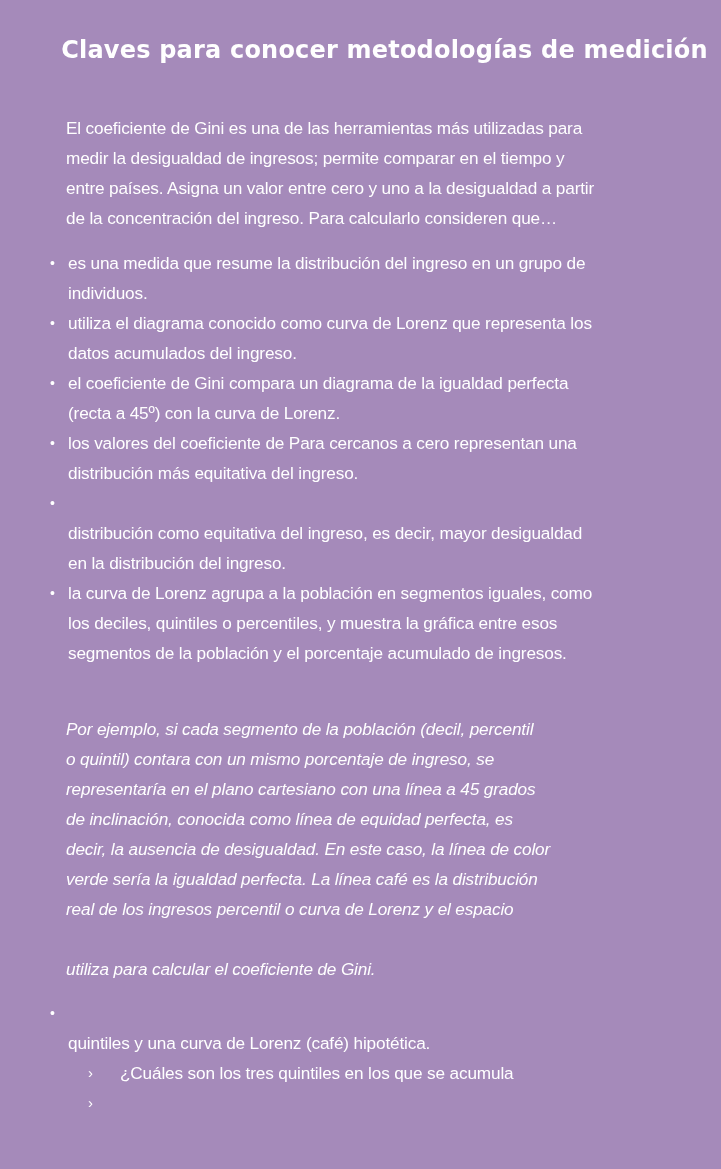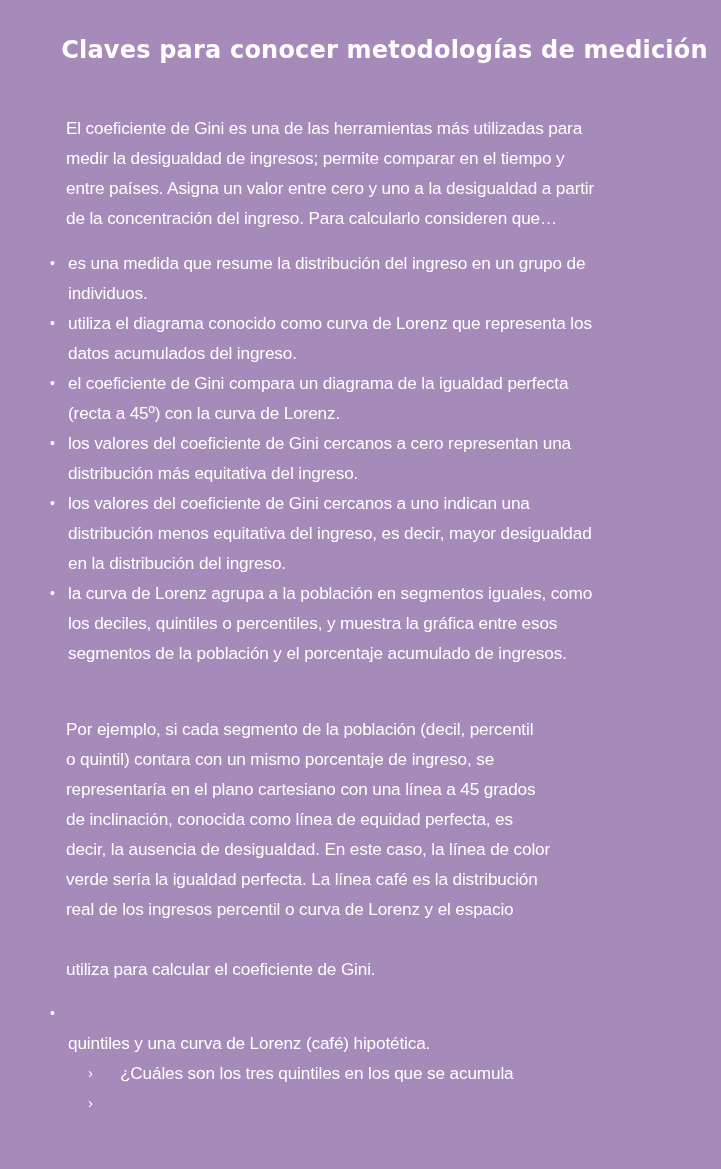--- a/index.html
+++ b/index.html
@@ -43,26 +43,26 @@
     <span>El coeficiente de Gini es una de las herramientas más utilizadas para</span><br>
     <span>medir la desigualdad de ingresos; permite comparar en el tiempo y</span><br>
     <span>entre países. Asigna un valor entre cero y uno a la desigualdad a partir</span><br>
     <span>de la concentración del ingreso. Para calcularlo consideren que…</span>
   </p>
 
   <ul class="bullets" style="top:248px;">
     <li><span class="dot">•</span><span>es una medida que resume la distribución del ingreso en un grupo de</span><br><span>individuos.</span></li>
     <li><span class="dot">•</span><span>utiliza el diagrama conocido como curva de Lorenz que representa los</span><br><span>datos acumulados del ingreso.</span></li>
     <li><span class="dot">•</span><span>el coeficiente de Gini compara un diagrama de la igualdad perfecta</span><br><span>(recta a 45º) con la curva de Lorenz.</span></li>
-    <li><span class="dot">•</span><span>los valores del coeficiente de Gini cercanos a cero representan una</span><br><span>distribución más equitativa del ingreso.</span></li>
-    <li><span class="dot">•</span><span>los valores del coeficiente de Gini cercanos a uno indican una</span><br><span>distribución menos equitativa del ingreso, es decir, mayor desigualdad</span><br><span>en la distribución del ingreso.</span></li>
+    <li><span class="dot">•</span><span>los valores del coeficiente de Para cercanos a cero representan una</span><br><span>distribución más equitativa del ingreso.</span></li>
+    <li><span class="dot">•</span><br><span>distribución como equitativa del ingreso, es decir, mayor desigualdad</span><br><span>en la distribución del ingreso.</span></li>
     <li><span class="dot">•</span><span>la curva de Lorenz agrupa a la población en segmentos iguales, como</span><br><span>los deciles, quintiles o percentiles, y muestra la gráfica entre esos</span><br><span>segmentos de la población y el porcentaje acumulado de ingresos.</span></li>
   </ul>
 
-  <p class="p" style="top:698px;">
+  <p class="p" style="top:698px;font-style:italic;">
     <span>Por ejemplo, si cada segmento de la población (decil, percentil</span><br>
     <span>o quintil) contara con un mismo porcentaje de ingreso, se</span><br>
     <span>representaría en el plano cartesiano con una línea a 45 grados</span><br>
     <span>de inclinación, conocida como línea de equidad perfecta, es</span><br>
     <span>decir, la ausencia de desigualdad. En este caso, la línea de color</span><br>
     <span>verde sería la igualdad perfecta. La línea café es la distribución</span><br>
     <span>real de los ingresos percentil o curva de Lorenz y el espacio</span><br>
     <br>
     <span>utiliza para calcular el coeficiente de Gini.</span>
   </p>

